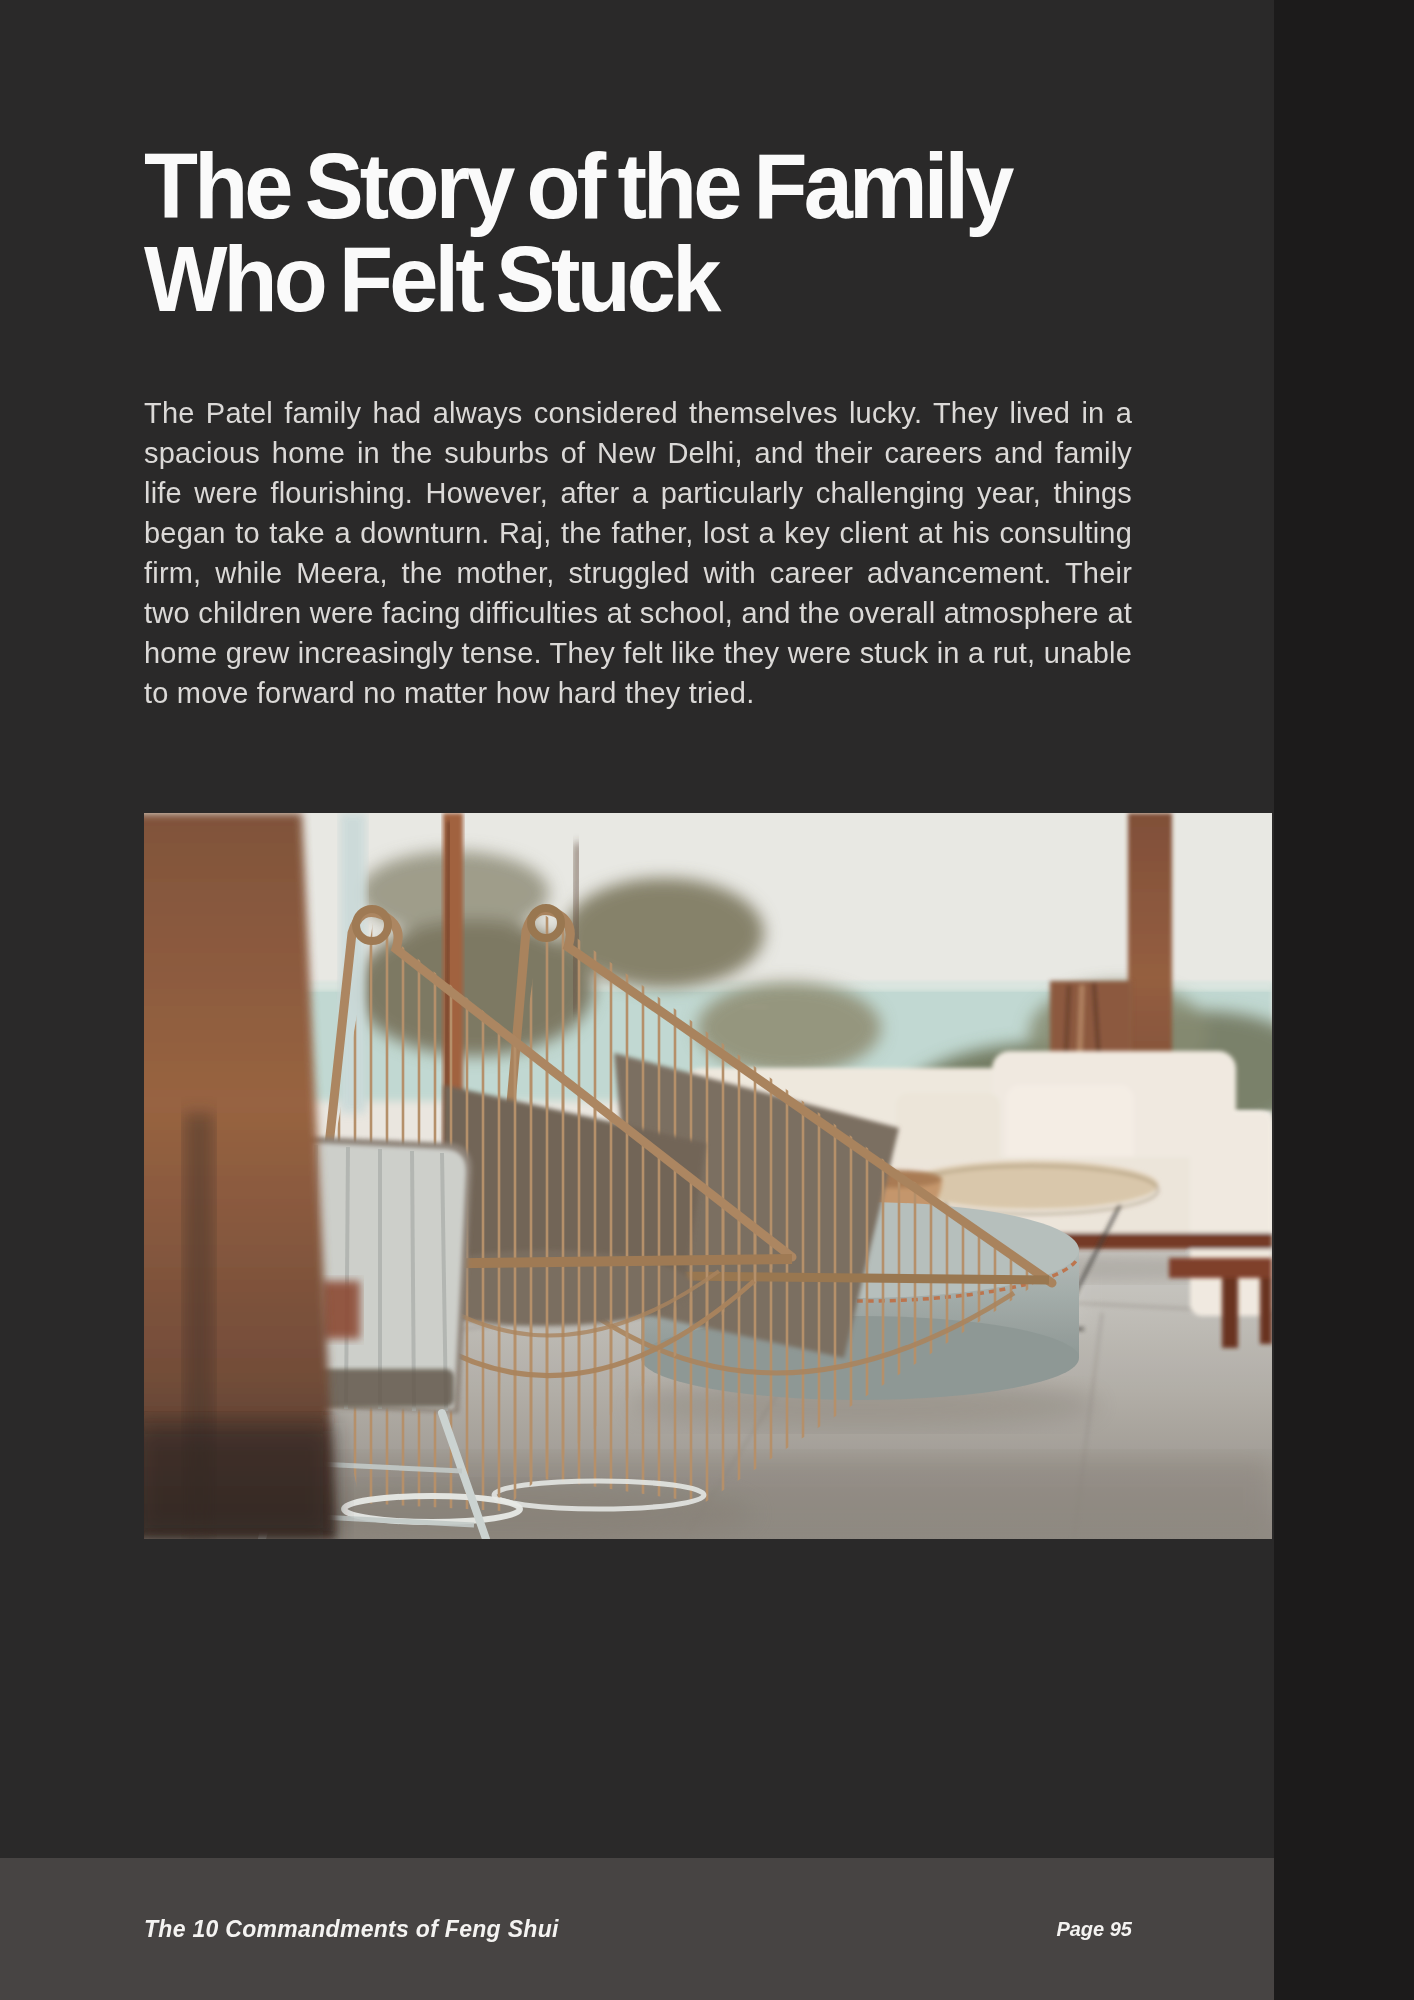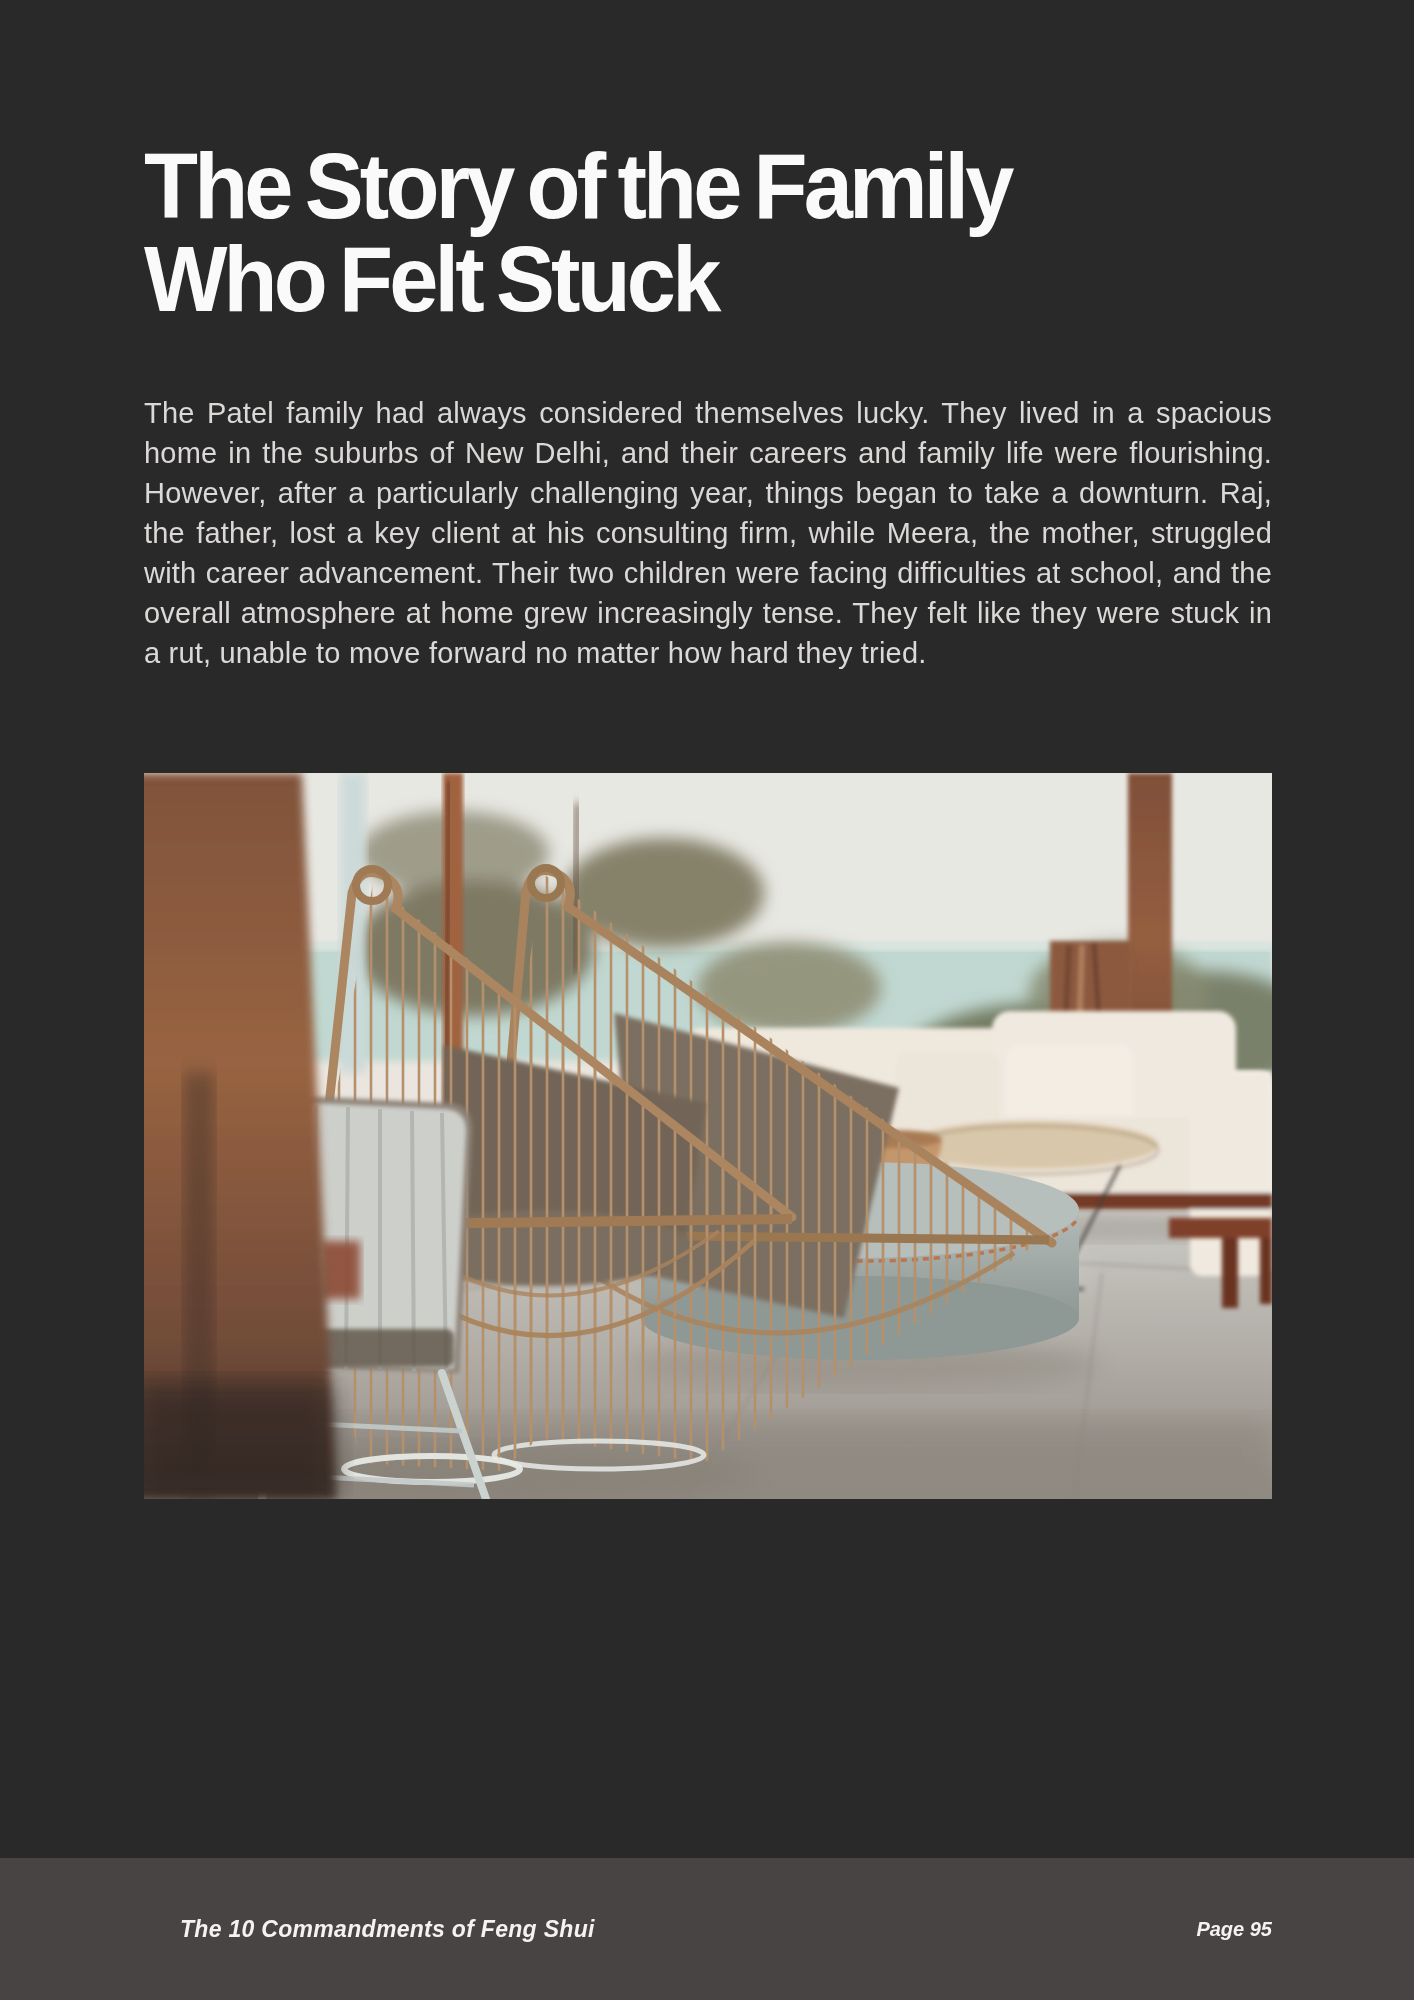--- a/index.html
+++ b/index.html
@@ -1,18 +1,18 @@
 <!DOCTYPE html>
 <html><head>
 <meta charset="utf-8">
 <style>
   html, body { margin: 0; padding: 0; background: #1c1b1b; }
   .page {
     position: relative;
-    width: 1414px;
+    width: 1274px;
     height: 2000px;
     background: #2a2929;
     overflow: hidden;
     display: flex;
     flex-direction: column;
     font-family: "Liberation Sans", sans-serif;
   }
   .content { flex: 1 1 auto; padding: 140px 142px 0 144px; }
   .title {
     margin: 0;
@@ -48,21 +48,21 @@
     height: 142px;
     background: #474443;
     display: flex;
     align-items: center;
     justify-content: space-between;
     padding: 0 142px 0 144px;
     box-sizing: border-box;
     font-style: italic;
     color: #f4f3f1;
   }
-  .footer-left  { font-weight: 700; font-size: 23px; letter-spacing: 0.3px; margin-left: 36px; }
+  .footer-left  { font-weight: 700; font-size: 23px; letter-spacing: 0.3px; }
   .footer-right { font-weight: 600; font-size: 20px; }
 </style>
 </head>
 <body>
 
 <div class="page">
   <main class="content">
     <h1 class="title">
       <span class="line">The Story of the Family</span>
       <span class="line">Who Felt Stuck</span>

